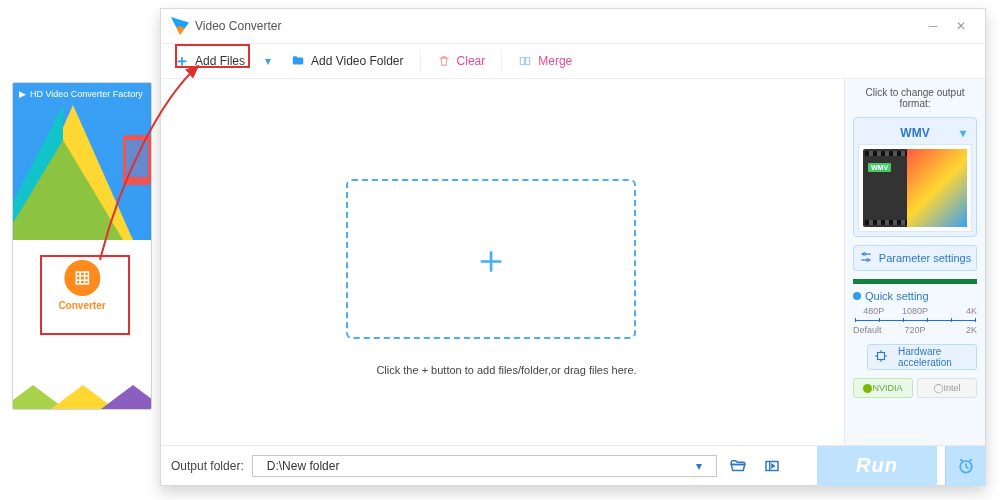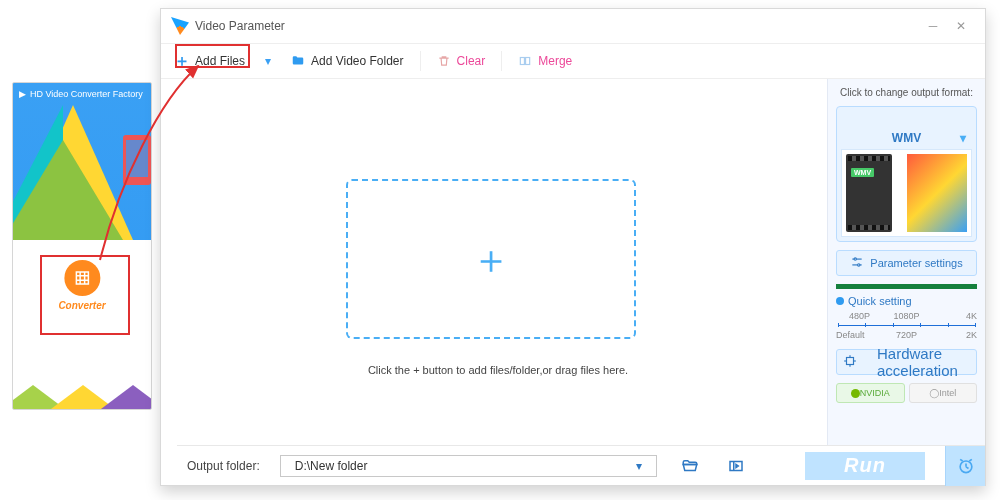--- a/index.html
+++ b/index.html
@@ -14,21 +14,21 @@
   .launcher-title { color: #fff; font-size: 9px; padding: 6px 6px; display: flex; align-items: center; gap: 4px;}
   .launcher-banner {
     height: 135px; position: relative; overflow: hidden;
   }
   .tri { position:absolute; width:0; height:0; }
   .tri1 { border-left: 70px solid transparent; border-right: 0 solid transparent; border-bottom: 135px solid #12c4c9; left:-20px; }
   .tri2 { border-left: 60px solid transparent; border-right: 60px solid transparent; border-bottom: 135px solid #ffd733; left:0px; }
   .tri3 { border-left: 60px solid transparent; border-right: 60px solid transparent; border-bottom: 100px solid #8cc341; left:-10px; top:35px; }
   .phone { position:absolute; right:0; top:30px; width: 28px; height: 50px; background:#e55; border-radius: 3px; }
   .phone::after{content:"";position:absolute;left:3px;top:5px;right:3px;bottom:8px;background:#68c;}
-  .launcher-body { background:#fff; height: 175px; position: relative; font-style: italic; }
+  .launcher-body { background:#fff; height: 175px; position: relative; }
   .converter-btn {
     position:absolute; left:50%; top:20px; transform:translateX(-50%);
     display:flex; flex-direction:column; align-items:center; gap:4px;
   }
   .converter-btn .cicon{
     width:36px;height:36px;border-radius:50%;background:#ff8a1e;display:flex;align-items:center;justify-content:center;color:#fff;
   }
   .converter-btn .cicon svg{width:18px;height:18px;}
   .converter-label { color:#ff8a1e; font-size:10px; font-weight:bold;}
   .launcher-footer { position:absolute;left:0;right:0;bottom:0;height:30px; }
@@ -65,25 +65,25 @@
   .vsep{width:1px;height:20px;background:#eee;margin:0 6px;}
   .content { flex:1; display:flex; }
   .main { flex:1; position:relative;}
   .dropzone {
     position:absolute; left:185px; top:100px; width:290px;height:160px;
     border:2px dashed #49aef5; border-radius:6px; display:flex;align-items:center;justify-content:center;
   }
   .plus { color:#49aef5; font-size:40px; font-weight:200;}
   .hint { position:absolute; left:0; right:0; top:285px; text-align:center; color:#444; font-size:11px;padding-left:8px;}
   .side {
-    width:158px; background:#f4f8ff; border-left:1px solid #e3e9f4;padding:8px 8px;display:flex;flex-direction:column;gap:8px;
+    width:141px; background:#f4f8ff; border-left:1px solid #e3e9f4;padding:8px 8px;display:flex;flex-direction:column;gap:8px;
   }
   .side-head{font-size:10px;color:#555;text-align:center;}
   .format-card{
-    border:1px solid #b9dcff;border-radius:4px;background:#e8f3ff;padding:20px 4px 4px;
+    border:1px solid #b9dcff;border-radius:4px;background:#e8f3ff;padding:4px 4px 4px;
   }
   .format-top{height:22px;display:flex;align-items:center;justify-content:center;position:relative;color:#2f79c4;font-weight:bold;}
   .format-caret{position:absolute;right:6px;color:#49aef5;}
   .format-thumb{height:88px;background:#fff;border:1px solid #d6e8fb;position:relative;overflow:hidden;}
   .film { position:absolute;left:4px;top:4px;bottom:4px;width:46px;background:#333; border-radius:2px;}
   .film::before,.film::after{content:"";position:absolute;left:2px;right:2px;height:5px;background:repeating-linear-gradient(90deg,#111 0 4px,#555 4px 8px);}
   .film::before{top:2px;} .film::after{bottom:2px;}
   .wmv-badge{position:absolute;left:9px;top:18px;background:#47c968;color:#fff;font-size:7px;padding:1px 3px;border-radius:1px;font-weight:bold;}
   .pics{position:absolute;right:4px;top:4px;bottom:4px;width:60px;background:linear-gradient(135deg,#ff5a3c,#ffd733 50%,#3aa0f4);}
   .param-btn{
@@ -91,35 +91,35 @@
     display:flex;align-items:center;justify-content:center;gap:6px;font-size:11px;
   }
   .quick{border-top:5px solid #15803d;padding-top:6px;}
   .quick-h{display:flex;align-items:center;gap:4px;color:#2f79c4;font-size:11px;margin-bottom:4px;}
   .quick-h .kn{width:8px;height:8px;border-radius:50%;background:#2f9bf0;}
   .quick-scale{display:grid;grid-template-columns:repeat(3,1fr);row-gap:0;font-size:9px;color:#888;position:relative;height:30px;}
   .quick-scale .top{text-align:center;}
   .quick-scale .bot{text-align:center;}
   .quick-line{grid-column:1/4;height:1px;background:#1f6fd8;position:relative;margin:3px 2px;}
   .tick{width:1px;height:4px;background:#1f6fd8;position:absolute;top:-2px;}
-  .hw-btn{border:1px solid #b9dcff;background:#e8f3ff;color:#2f79c4;height:26px;border-radius:3px;display:flex;align-items:center;gap:20px;padding:0 6px;font-size:15px;}
+  .hw-btn{border:1px solid #b9dcff;background:#e8f3ff;color:#2f79c4;height:26px;border-radius:3px;display:flex;align-items:center;gap:10px;padding:0 6px;font-size:10px;margin-left:14px;}
   .chiprow{display:flex;gap:4px;}
   .chip{flex:1;height:20px;border-radius:3px;display:flex;align-items:center;justify-content:center;font-size:9px;color:#999;border:1px solid #e0e0e0;background:#f5f5f5;}
   .chip.active{background:#e9f8e7;color:#5aab3a;border-color:#bfe7b4}
   .nvdot{width:9px;height:9px;border-radius:50%;background:#76b900;}
 
   .footer {
-    height:40px;border-top:1px solid #e8e8e8;display:flex;align-items:center;gap:20px;padding:0 0 0 10px;background:#fff;margin-left:16px;
+    height:40px;border-top:1px solid #e8e8e8;display:flex;align-items:center;gap:8px;padding:0 0 0 10px;background:#fff;
   }
   .flabel{color:#444;}
   .pathbox{flex:1;height:22px;border:1px solid #c8c8c8;display:flex;align-items:center;padding:0 14px;background:#fff;justify-content:space-between;color:#333;}
   .pathbox .caret{color:#2f79c4;}
   .ficon{width:26px;height:26px;display:flex;align-items:center;justify-content:center;color:#2f79c4;}
   .run{
-    width:120px;height:28px;background:#bfe3ff;color:#fff;font-size:20px;font-weight:bold;font-style:italic;
+    width:120px;height:40px;background:#bfe3ff;color:#fff;font-size:20px;font-weight:bold;font-style:italic;
     display:flex;align-items:center;justify-content:center;letter-spacing:1px;
   }
   .alarm{width:40px;height:40px;background:#bfe3ff;display:flex;align-items:center;justify-content:center;color:#4aa9f2;border-left:1px solid #a9d5fb;}
 
   
   .callout{position:absolute;border:2px solid #e03030;pointer-events:none;}
   .c1{left:40px; top:255px; width:90px; height:80px;}
   .c2{left:175px; top:44px; width:75px; height:24px;}
   svg.arrow{position:absolute;left:80px;top:60px;width:130px;height:210px;pointer-events:none;}
 
@@ -156,21 +156,21 @@
       <div class="ft ft1"></div>
         <div class="ft ft2"></div>
         <div class="ft ft3"></div>
     </div>
   </div>
 </div>
 
 <div class="win">
   <div class="titlebar">
     <div class="logo"></div>
-    <div class="title">Video Parameter</div>
+    <div class="title">Video Converter</div>
     <div class="titlespacer"></div>
     <div class="win-btn">─</div>
     <div class="win-btn">✕</div>
   </div>
 
   <div class="toolbar">
     <div class="tbtn">
       <span class="ic" style="color:#2f9bf0;font-weight:bold;font-size:16px;">＋</span>
       <span>Add Files</span>
     </div>

